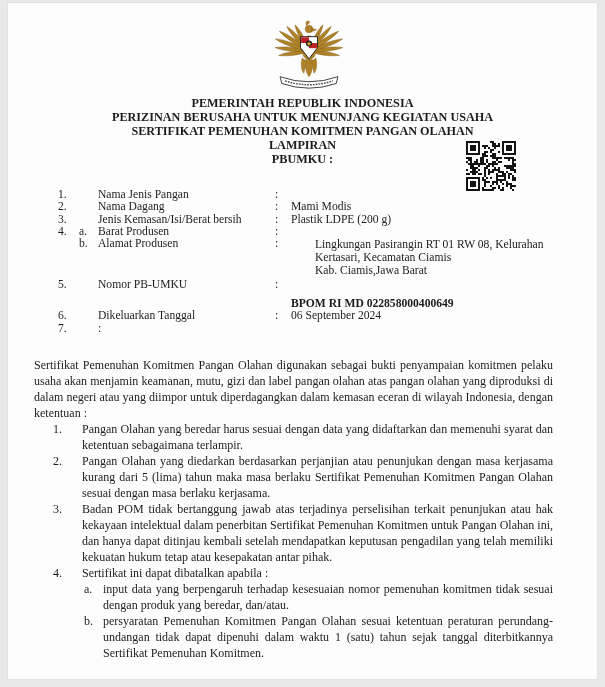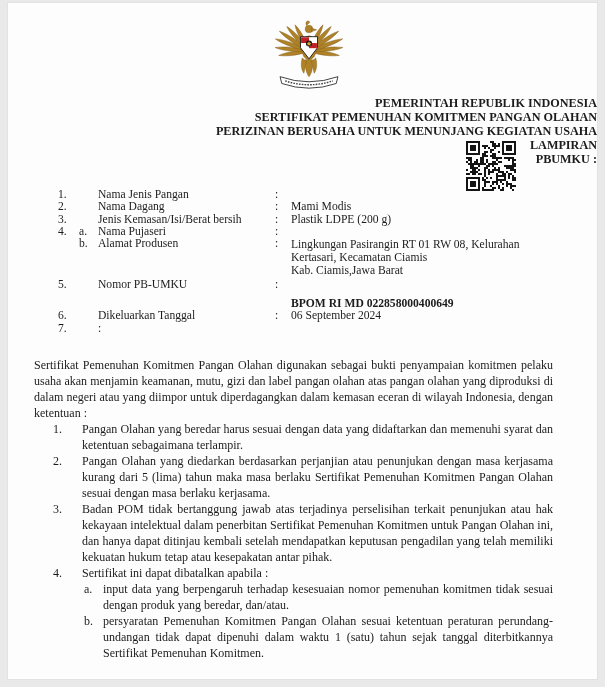--- a/index.html
+++ b/index.html
@@ -15,30 +15,30 @@
     width:591px;height:678px;
     background:#fdfdfd;
     border:1px solid #e2e2e2;
     box-sizing:border-box;
   }
   
   .emblem{position:absolute;left:258px;top:9px;width:86px;height:80px;}
   
   .header{
     position:absolute;left:0;top:93px;width:100%;
-    text-align:right;font-weight:bold;font-size:12.2px;line-height:14px;
+    text-align:center;font-weight:bold;font-size:12.2px;line-height:14px;
   }
   
   .qr{position:absolute;left:458px;top:138px;width:50px;height:50px;}
   .qr svg{width:50px;height:50px;shape-rendering:crispedges;}
   
   .details{position:absolute;left:0;top:186px;width:100%;font-size:11.6px;line-height:12.3px;}
   .drow{display:grid;grid-template-columns:21px 19px 177px 16px 1fr;padding-left:50px;}
   .c-no,.c-sub,.c-label,.c-colon,.c-val{white-space:nowrap;}
-  .c-val.wrap{white-space:normal;}
+  .c-val.wrap{white-space:normal;margin-left:24px;}
   .addr-row{margin-bottom:2px;}
   .addr-row .c-val div{line-height:13px;}
   .bold-val{font-weight:bold;margin-top:19px;}
   
   .bodytext{
     position:absolute;left:26px;top:328px;width:519px;
     font-size:12px;line-height:16px;text-align:justify;margin-top:26px;
   }
   .intro{margin:0 0 0 0;}
   .term{display:flex;padding-left:19px;}
@@ -92,22 +92,22 @@
       <circle cx="50" cy="37" r="3.6" fill="#111"></circle>
       <path d="M50 34.2 l0.9 2 2.1 0.2 -1.6 1.4 0.5 2.1 -1.9 -1.1 -1.9 1.1 0.5 -2.1 -1.6 -1.4 2.1 -0.2 Z" fill="#d8a62a"></path>
 
       <path d="M16 76 Q50 88 84 76 L82 84 Q50 95 18 84 Z" fill="#fff" stroke="#222" stroke-width="1"></path>
       <path d="M22 81 Q50 90 78 81" fill="none" stroke="#444" stroke-width="1.6" stroke-dasharray="2 1.3"></path>
     </svg>
   </div>
 
   <div class="header">
     <div>PEMERINTAH REPUBLIK INDONESIA</div>
+    <div>PERIZINAN BERUSAHA UNTUK MENUNJANG KEGIATAN USAHA</div>
     <div>SERTIFIKAT PEMENUHAN KOMITMEN PANGAN OLAHAN</div>
-    <div>PERIZINAN BERUSAHA UNTUK MENUNJANG KEGIATAN USAHA</div>
     <div>LAMPIRAN</div>
     <div>PBUMKU :</div>
   </div>
 
   <div class="qr">
     <svg id="qr-svg" viewBox="0 0 25 25" fill="#141414">
         <rect x="0" y="0" width="7" height="7"></rect>
         <rect x="1" y="1" width="5" height="5" fill="#fdfdfd"></rect>
         <rect x="2" y="2" width="3" height="3"></rect>
         <rect x="18" y="0" width="7" height="7"></rect>
@@ -349,21 +349,21 @@
       <span class="c-no">3.</span>
       <span class="c-sub"></span>
       <span class="c-label">Jenis Kemasan/Isi/Berat bersih</span>
       <span class="c-colon">:</span>
       <span class="c-val">Plastik LDPE (200 g)</span>
     </div>
 
     <div class="drow">
       <span class="c-no">4.</span>
       <span class="c-sub">a.</span>
-      <span class="c-label">Nama Pujaseri</span>
+      <span class="c-label">Barat Produsen</span>
       <span class="c-colon">:</span>
     </div>
 
     <div class="drow addr-row">
       <span class="c-no"></span>
       <span class="c-sub">b.</span>
       <span class="c-label">Alamat Produsen</span>
       <span class="c-colon">:</span>
       <span class="c-val wrap">
         <div>Lingkungan Pasirangin RT 01 RW 08, Kelurahan</div>

